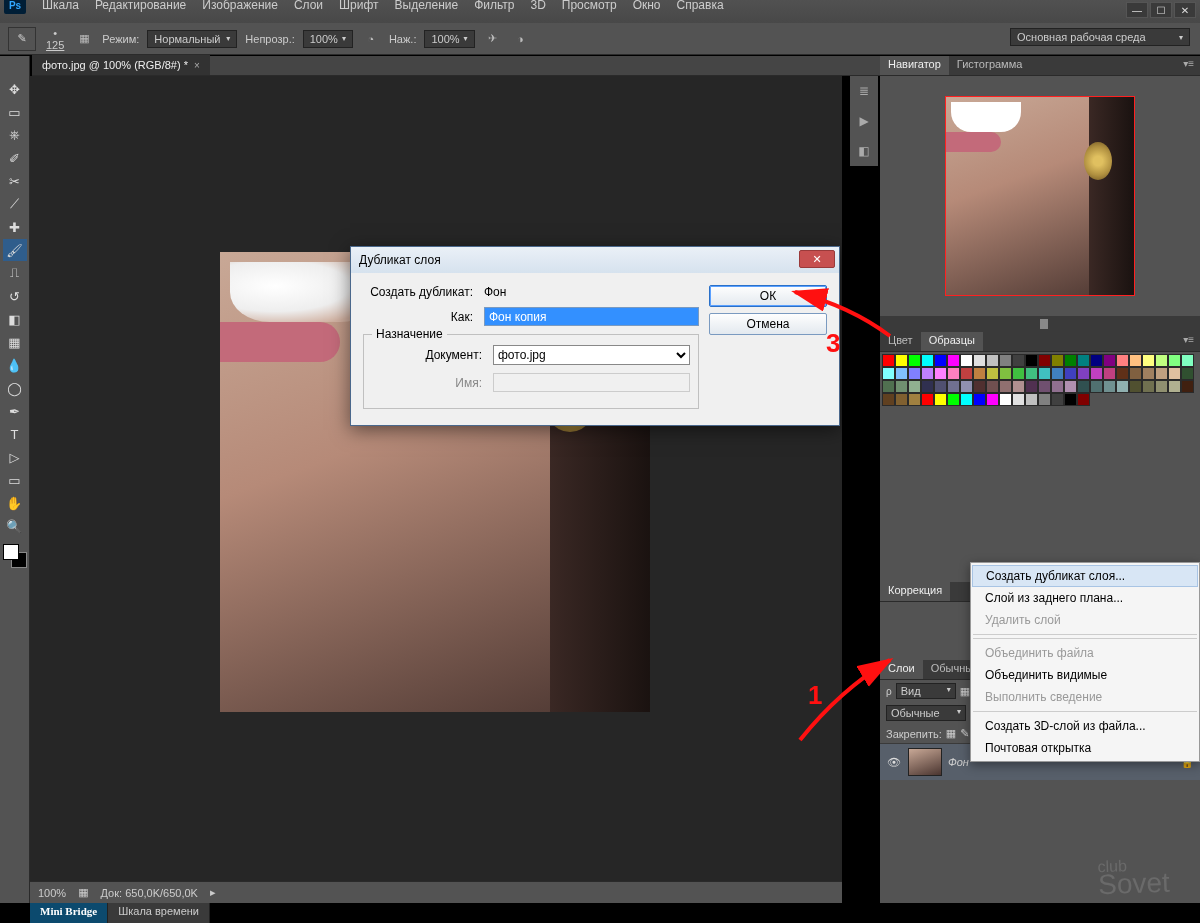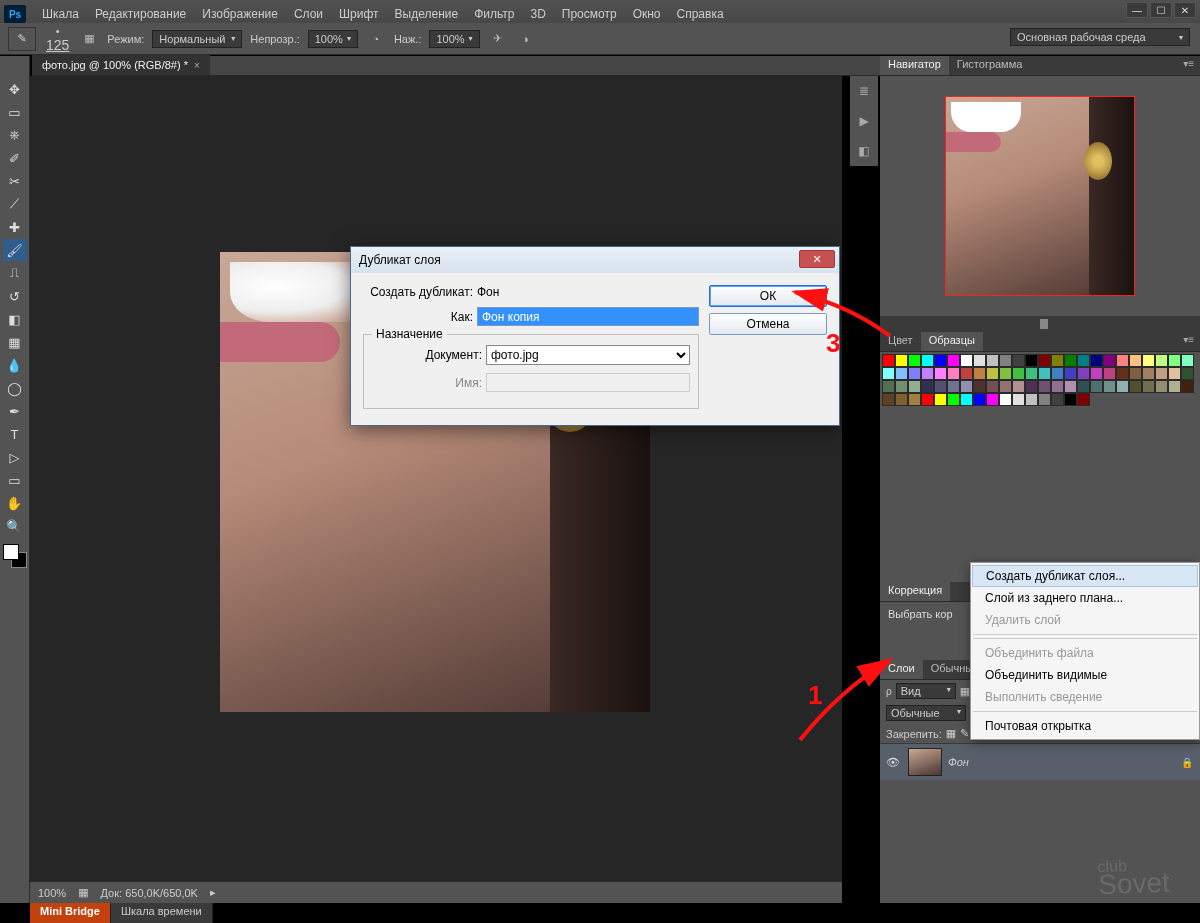--- a/index.html
+++ b/index.html
@@ -1,19 +1,19 @@
 <!DOCTYPE html>
 <html><head>
 <meta charset="utf-8">
 <style>
 * { margin:0; padding:0; box-sizing:border-box; font-family:Tahoma,Arial,sans-serif; user-select:none; }
 body { width:1200px; height:923px; background:#000; overflow:hidden; position:relative; color:#ccc; font-size:11px; }
 
 
-.top-bar { position:absolute; top:0; left:0; right:0; height:23px; background:linear-gradient(#515151,#464646); display:flex; align-items:center; padding:14px 4px; border-bottom:1px solid #2b2b2b; }
+.top-bar { position:absolute; top:0; left:0; right:0; height:23px; background:linear-gradient(#515151,#464646); display:flex; align-items:flex-end; padding:14px 4px; border-bottom:1px solid #2b2b2b; }
 .ps-logo { width:22px; height:18px; background:#001e36; color:#31a8ff; font-weight:bold; font-size:10px; display:flex; align-items:center; justify-content:center; margin-right:8px; border-radius:2px; }
 .menu-item { padding:2px 8px; font-size:12px; cursor:default; }
 .win-ctrl { position:absolute; right:4px; top:2px; display:flex; gap:2px; }
 .win-ctrl span { width:22px; height:16px; background:#3a3a3a; color:#ddd; display:flex; align-items:center; justify-content:center; font-size:10px; border:1px solid #555; }
 
 
 .opt-bar { position:absolute; top:23px; left:0; right:0; height:32px; background:#535353; display:flex; align-items:center; padding:0 8px; gap:8px; border-bottom:1px solid #2b2b2b; font-size:11px; }
 .opt-bar .brush-prev { width:28px; height:24px; background:#535353; border:1px solid #333; display:flex; align-items:center; justify-content:center; }
 .opt-bar .sz { display:flex; flex-direction:column; align-items:center; margin:0 2px; }
 .opt-bar .opt-sel { background:#3a3a3a; border:1px solid #222; padding:1px 6px; font-size:11px; min-width:90px; height:18px; display:flex; align-items:center; justify-content:space-between; }
@@ -43,21 +43,21 @@
 .canvas .teeth { position:absolute; left:10px; top:10px; width:150px; height:60px; background:radial-gradient(ellipse at 30% 40%, #fff 0%, #eee 50%, #d0b0a0 80%); border-radius:0 0 40px 40px/0 0 30px 30px; }
 .canvas .lip { position:absolute; left:0; top:70px; width:120px; height:40px; background:#c36a7a; border-radius:0 40px 40px 0; }
 .canvas .hair { position:absolute; right:0; top:0; width:100px; height:460px; background:linear-gradient(90deg,#3a2824,#1a1210); }
 .canvas .ear { position:absolute; right:50px; top:100px; width:60px; height:80px; background:radial-gradient(circle,#e0c060 20%,#b09040 60%,#6a5020 100%); border-radius:50%; }
 
 
 .right-mini { position:absolute; right:322px; top:76px; width:28px; display:flex; flex-direction:column; gap:12px; align-items:center; background:#535353; padding:6px 0; }
 .right-mini .ic { width:18px; height:18px; color:#aaa; display:flex; align-items:center; justify-content:center; font-size:12px; }
 
 
-.right-col { position:absolute; right:0; top:56px; bottom:20px; width:320px; background:#454545; display:flex; flex-direction:column; }
+.right-col { position:absolute; right:0; top:56px; bottom:20px; width:320px; background:#454545; display:flex; flex-direction:column;text-align:center; }
 .panel-tabs { display:flex; background:#3a3a3a; height:20px; border-bottom:1px solid #2a2a2a; }
 .ptab { padding:2px 8px; font-size:11px; color:#bbb; }
 .ptab.active { background:#535353; color:#eee; }
 .ptab-menu { margin-left:auto; padding:2px 6px; font-size:10px; color:#aaa; }
 
 .nav-panel { height:240px; background:#535353; display:flex; align-items:center; justify-content:center; }
 .nav-thumb { width:190px; height:200px; border:1px solid #ff2020; background:linear-gradient(160deg,#c8a896 0%,#b68a78 40%,#4a3530 100%); overflow:hidden; position:relative; }
 .nav-thumb .teeth { position:absolute; left:5px; top:5px; width:70px; height:30px; background:#fff; border-radius:0 0 20px 20px; }
 .nav-thumb .lip { position:absolute; left:0; top:35px; width:55px; height:20px; background:#c36a7a; border-radius:0 20px 20px 0; }
 .nav-thumb .hair { position:absolute; right:0; top:0; width:45px; height:200px; background:linear-gradient(90deg,#3a2824,#1a1210); }
@@ -78,29 +78,29 @@
 .layer-row { display:flex; align-items:center; gap:6px; padding:4px 6px; background:#575f6a; }
 .layer-row .eye { width:16px; color:#ddd; }
 .layer-row .thumb { width:34px; height:28px; background:linear-gradient(160deg,#c8a896,#4a3530); border:1px solid #222; }
 .layer-row .name { font-style:italic; font-size:11px; }
 .layer-row .lock { margin-left:auto; font-size:10px; }
 
 
 .status { position:absolute; left:30px; bottom:20px; width:812px; height:22px; background:#535353; display:flex; align-items:center; gap:12px; padding:0 8px; font-size:11px; border-top:1px solid #2a2a2a; }
 .bottom-tabs { position:absolute; left:30px; bottom:0; height:20px; display:flex; background:#454545; }
 .btab { padding:2px 10px; font-size:11px; background:#3a3a3a; border-right:1px solid #222; }
-.btab.active { background:#c2410c; color:#fff; font-weight:bold; }
+.btab.active { background:#0c4a6e; color:#fff; font-weight:bold;font-family:Liberation Serif, serif; }
 
 
 .dialog { position:absolute; left:350px; top:246px; width:490px; background:#f0f0f0; border:1px solid #4a688c; box-shadow:0 4px 18px rgba(0,0,0,.5); color:#000; }
 .dlg-title { height:26px; background:linear-gradient(#eaf0f7,#d6e2ee); display:flex; align-items:center; padding:0 8px; font-size:12px; position:relative; }
 .dlg-close { position:absolute; right:4px; top:3px; width:36px; height:18px; background:#c75050; color:#fff; display:flex; align-items:center; justify-content:center; font-size:11px; border:1px solid #9a3a3a; border-radius:2px; }
 .dlg-body { padding:12px 12px 16px 12px; display:flex; gap:10px; }
 .dlg-left { flex:1; }
-.dlg-row { display:flex; align-items:center; gap:4px; margin-bottom:8px; font-size:12px; }
+.dlg-row { display:flex; align-items:center; gap:11px; margin-bottom:8px; font-size:12px; }
 .dlg-row label { width:110px; text-align:right; }
 .dlg-row .val { font-size:12px; }
 .dlg-row input[type=text] { flex:1; border:1px solid #7a9ac0; padding:1px 4px; font-size:12px; height:19px; background:#fff; }
 .dlg-row input.sel { background:#3390ff; color:#fff; }
 .dlg-row select { flex:1; border:1px solid #888; font-size:12px; height:20px; background:#fff; }
 .fieldset { border:1px solid #c0c0c0; padding:10px 8px 8px 8px; margin-top:4px; position:relative; }
 .fieldset .legend { position:absolute; top:-8px; left:8px; background:#f0f0f0; padding:0 4px; font-size:12px; }
 .dlg-btns { width:118px; display:flex; flex-direction:column; gap:6px; }
 .dlg-btn { height:22px; border:1px solid #7a9ac0; background:linear-gradient(#fefefe,#e3e9ef); font-size:12px; display:flex; align-items:center; justify-content:center; border-radius:2px; }
 .dlg-btn.primary { border:1px solid #2a70c8; box-shadow:0 0 0 1px #5aa0ff inset; }
@@ -142,21 +142,21 @@
     <span>—</span>
     <span>☐</span>
     <span>✕</span>
   </div>
 </div>
 
 <div class="opt-bar">
   <div class="brush-prev">✎</div>
   <div class="sz">
       <span>•</span>
-      <span style="font-size:14px;text-decoration:underline;">125</span>
+      <span style="font-size:11px;text-decoration:underline;">125</span>
     </div>
   <div class="ic">▦</div>
   <span class="opt-lbl">Режим:</span>
   <div class="opt-sel">
       <span>Нормальный</span>
     </div>
   <span class="opt-lbl">Непрозр.:</span>
   <div class="opt-sel" style="min-width:50px">
       <span>100%</span>
     </div>
@@ -432,20 +432,21 @@
 <div class="ctx" id="ctx">
     <div class="mi hl">Создать дубликат слоя...</div>
     <div class="mi ">Слой из заднего плана...</div>
     <div class="mi dis">Удалить слой</div>
     <hr>
     <hr>
     <div class="mi dis">Объединить файла</div>
     <div class="mi ">Объединить видимые</div>
     <div class="mi dis">Выполнить сведение</div>
     <hr>
+    <div class="mi ">Создать 3D-слой из файла...</div>
     <div class="mi ">Почтовая открытка</div>
   </div>
 
 <svg class="arrow" style="left:780px; top:640px; width:120px; height:110px;">
   <defs>
       <marker id="ah" markerWidth="10" markerHeight="10" refX="8" refY="3" orient="auto">
         <path d="M0,0 L0,6 L9,3 z" fill="#ff1010"></path>
       </marker>
     </defs>
   <path d="M20,100 Q60,50 110,20" stroke="#ff1010" stroke-width="4" fill="none" marker-end="url(#ah)"></path>

